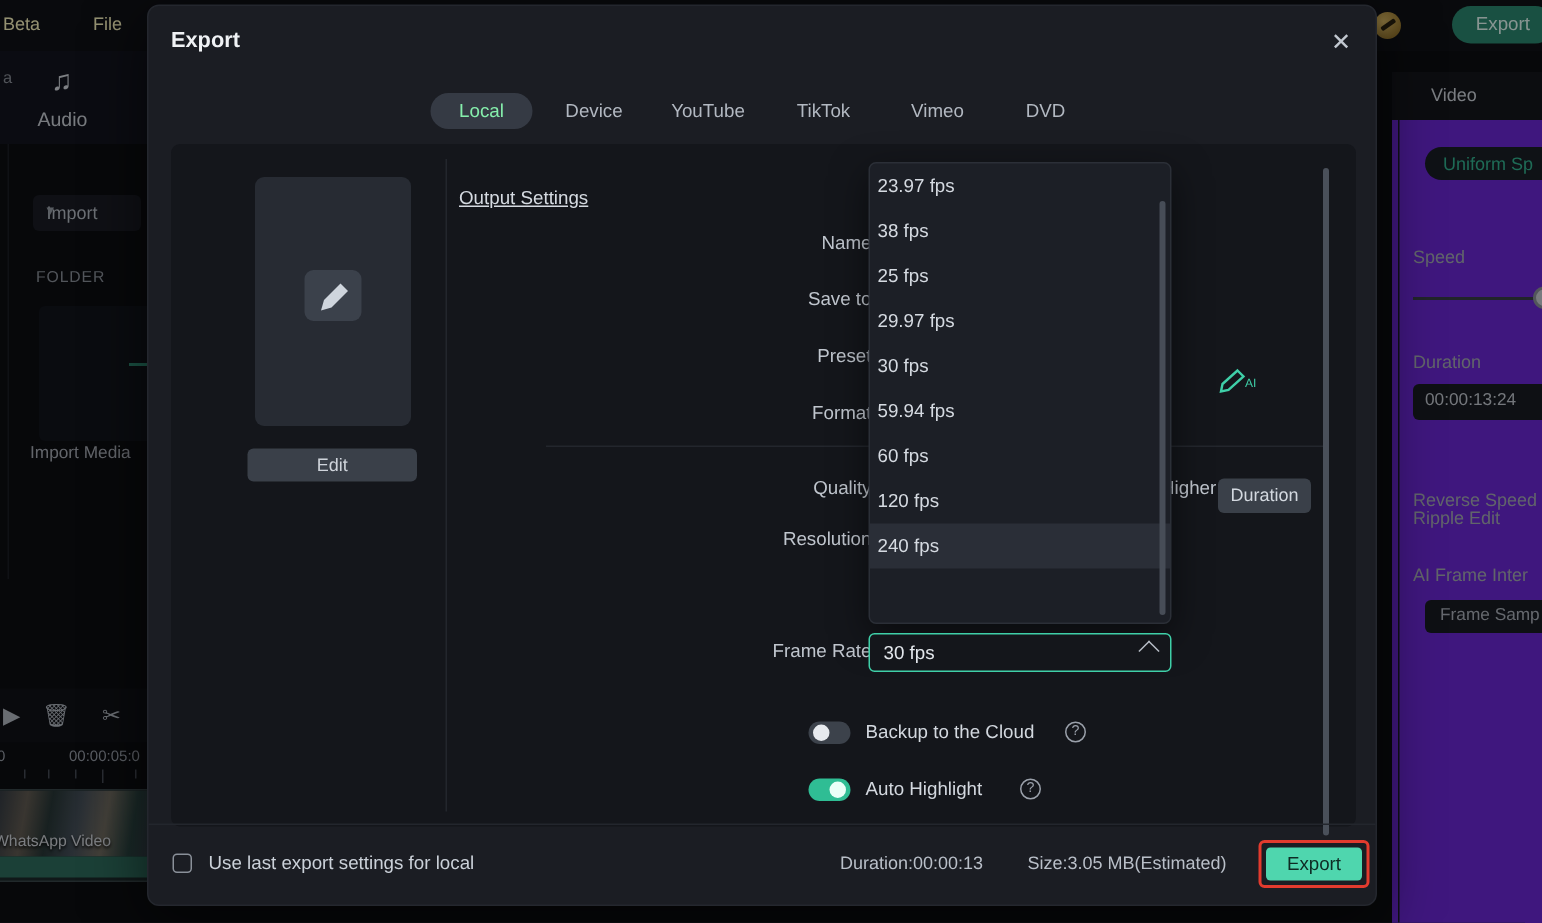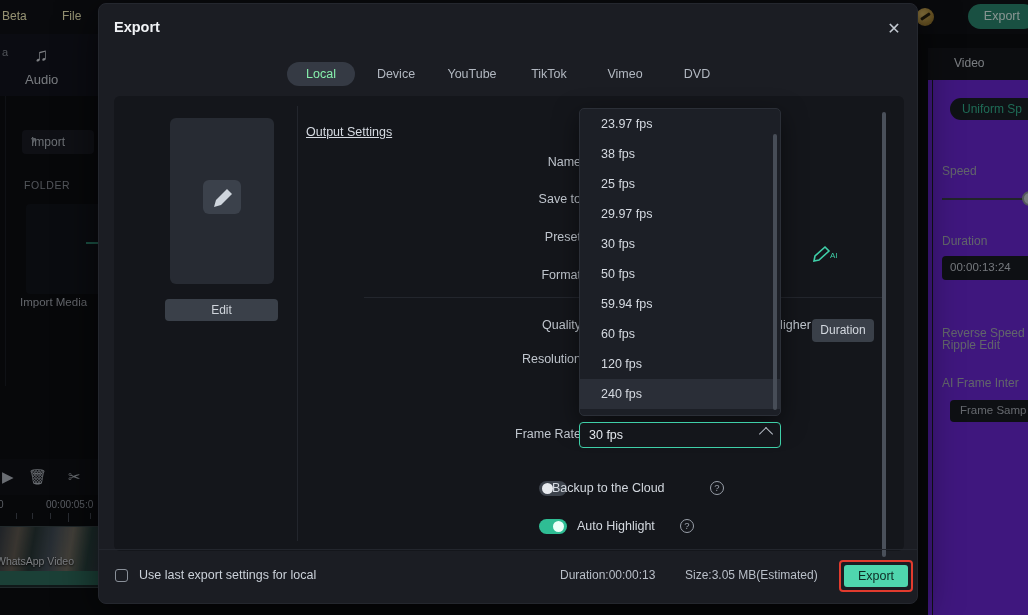--- a/index.html
+++ b/index.html
@@ -137,33 +137,33 @@
   .fr-select{position:absolute;left:480px;top:418px;width:202px;height:26px;box-sizing:border-box;
     border:1px solid #3fcfa8;border-radius:4px;background:#14161b;}
   .fr-select .val{position:absolute;left:9px;top:5px;font-size:12.5px;color:#e3e7ec;}
   .fr-select .caret{position:absolute;right:9px;top:6px;width:9px;height:9px;
     border-left:1.6px solid #b8bec7;border-top:1.6px solid #b8bec7;transform:rotate(45deg);}
 
   
   .fr-menu{position:absolute;left:480px;top:104px;width:202px;height:308px;
     background:#1c1f26;border:1px solid #2b2f37;border-radius:5px;box-sizing:border-box;
     box-shadow:0 8px 24px rgba(0,0,0,.5);overflow:hidden;}
-  .fr-item{position:relative;height:30px;line-height:30px;padding-left:21px;font-size:12.5px;color:#d5dae1;}
+  .fr-item{position:relative;height:30px;line-height:30px;padding-left:5px;font-size:12.5px;color:#d5dae1;}
   .fr-item.hover{background:#2a2e37;}
   .fr-menu-scroll{position:absolute;right:3px;top:25px;width:4px;height:276px;background:#474d57;border-radius:2px;}
 
   
   .tgl{position:absolute;width:28px;height:15px;border-radius:8px;box-sizing:border-box;}
   .tgl .knob{position:absolute;top:2px;width:11px;height:11px;border-radius:50%;}
   .tgl-off{left:440px;top:477px;background:#3c424b;}
   .tgl-off .knob{left:3px;background:#e7eaee;}
   .tgl-on{left:440px;top:515px;background:#2fbd94;}
   .tgl-on .knob{left:14px;background:#eafff8;}
   .tgl-lbl{position:absolute;font-size:12.5px;color:#d3d8df;}
-  .lbl-backup{left:453px;top:477px;}
+  .lbl-backup{left:478px;top:477px;}
   .lbl-auto{left:478px;top:515px;}
   .qmark{position:absolute;width:14px;height:14px;border-radius:50%;border:1.3px solid #9aa0aa;
     box-sizing:border-box;color:#9aa0aa;font-size:9.5px;line-height:12px;text-align:center;}
   .qm-backup{left:611px;top:477px;}
   .qm-auto{left:581px;top:515px;}
 
   
   .dlg-scroll{position:absolute;right:18px;top:16px;width:4px;height:445px;background:#4a505a;border-radius:2px;}
 
   
@@ -312,21 +312,20 @@
 
     <div class="dlg-scroll"></div>
   </div>
 
   <div class="fr-menu">
     <div class="fr-item">23.97 fps</div>
     <div class="fr-item">38 fps</div>
     <div class="fr-item">25 fps</div>
     <div class="fr-item">29.97 fps</div>
     <div class="fr-item">30 fps</div>
-    <div class="fr-item">50 fps</div>
     <div class="fr-item">59.94 fps</div>
     <div class="fr-item">60 fps</div>
     <div class="fr-item">120 fps</div>
     <div class="fr-item hover">240 fps</div>
     <div class="fr-menu-scroll"></div>
   </div>
 
   <div class="fr-select">
     <span class="val">30 fps</span>
     <span class="caret"></span>

